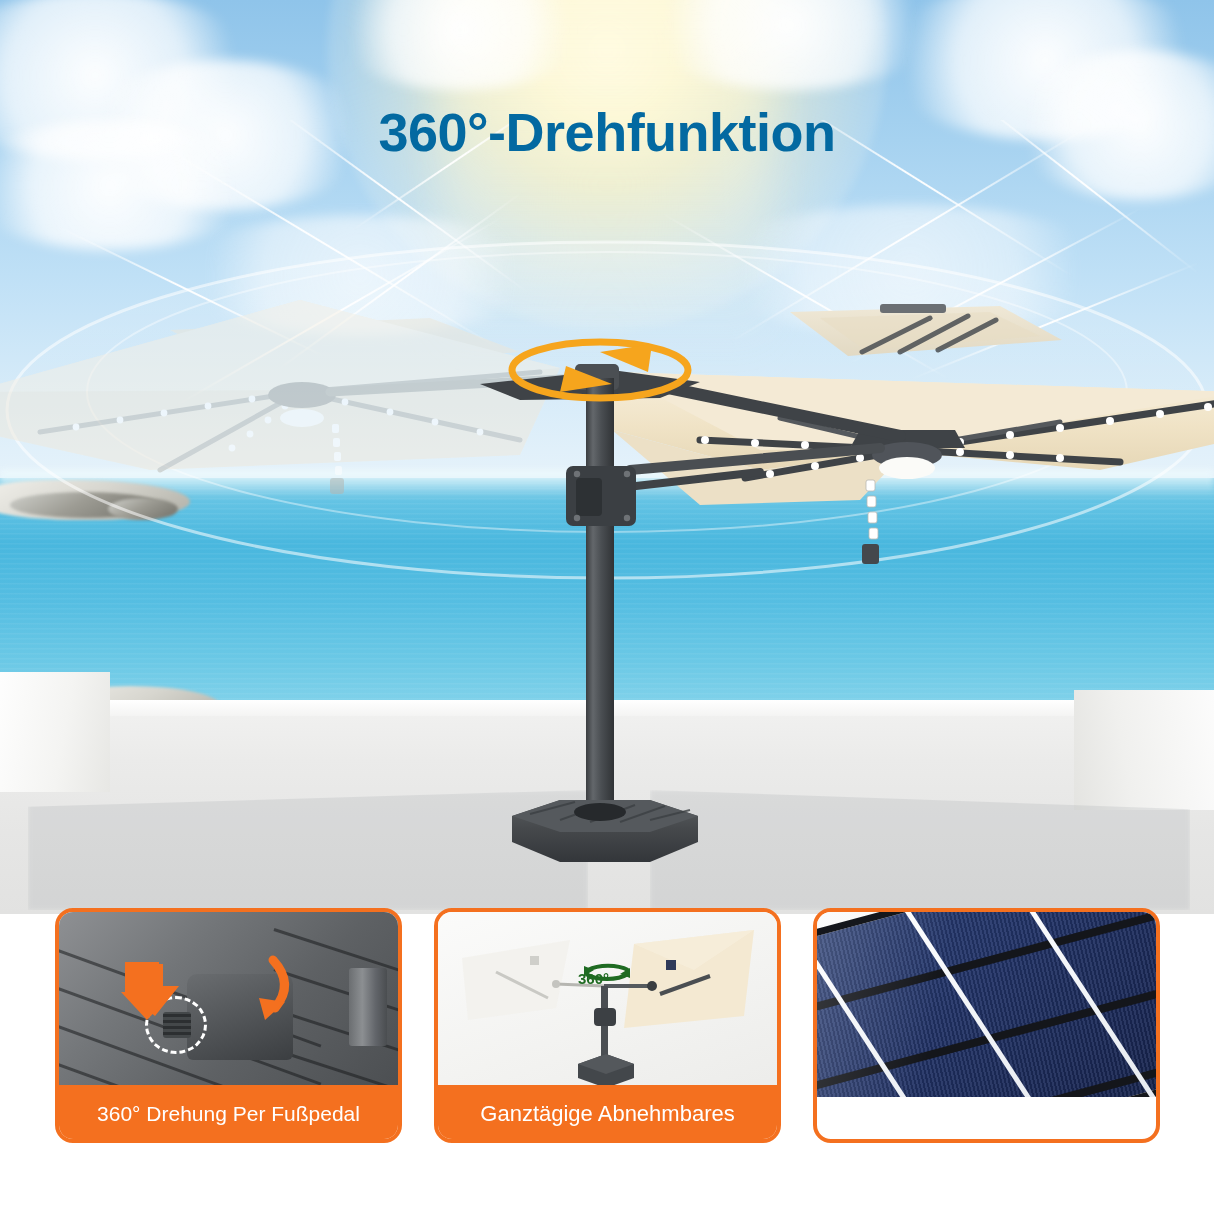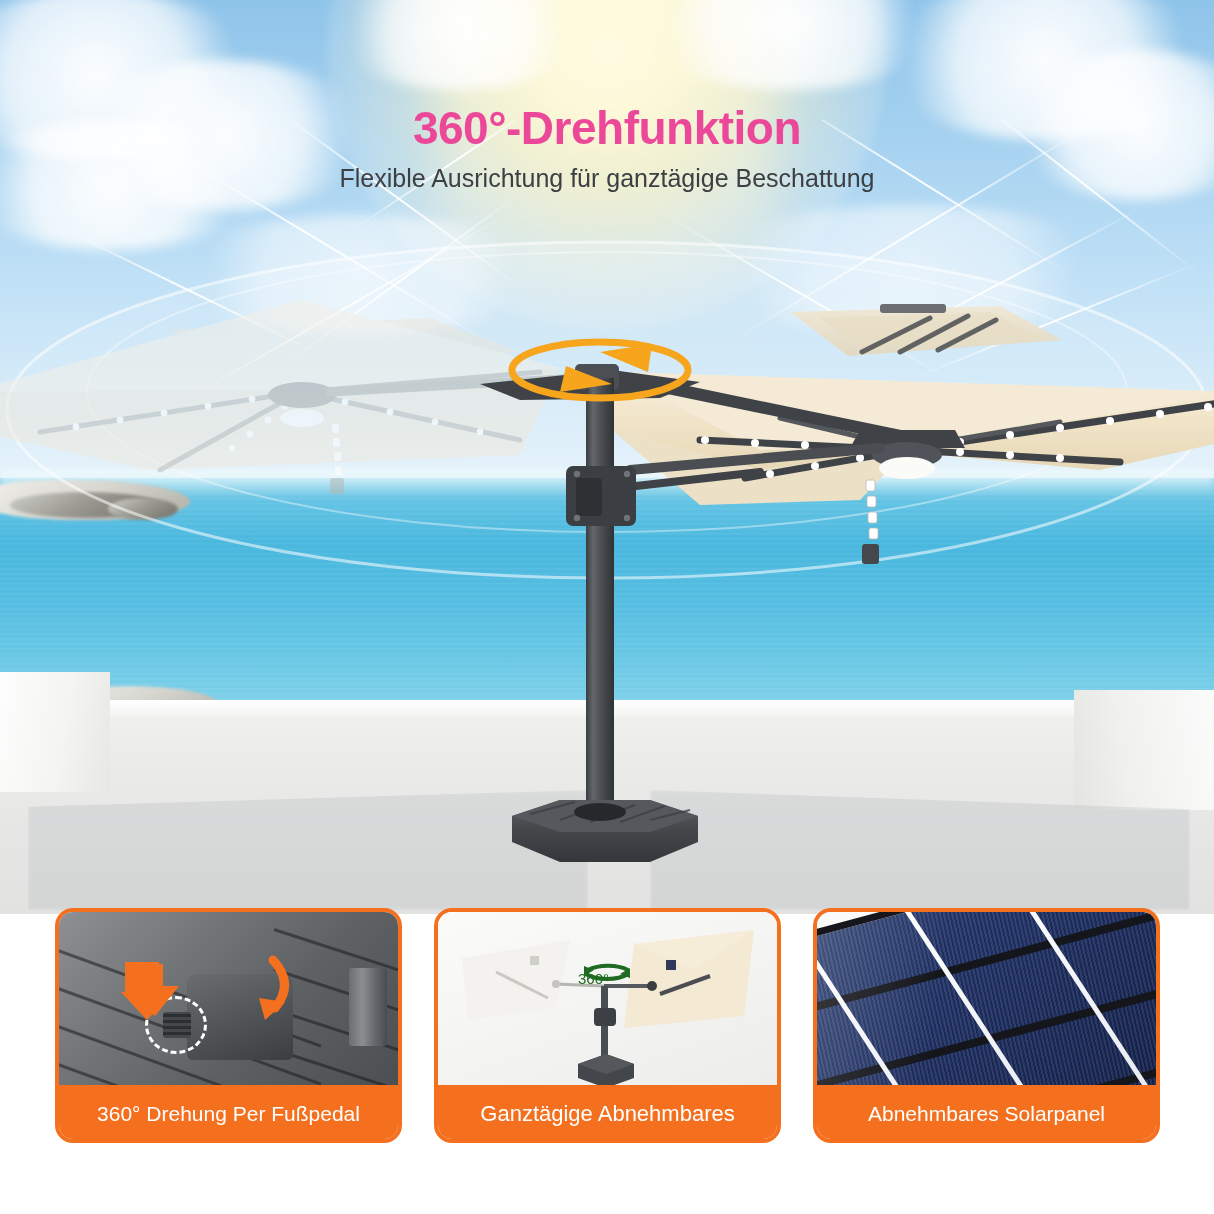--- a/index.html
+++ b/index.html
@@ -97,21 +97,21 @@
   .rays { position:absolute; left:0; top:120px; width:1214px; height:360px; overflow:hidden; pointer-events:none; }
   .ray {
     position:absolute; height:2px;
     background:linear-gradient(90deg, rgba(255,255,255,0) 0%, rgba(255,255,255,.95) 45%, rgba(255,255,255,.95) 55%, rgba(255,255,255,0) 100%);
     filter:blur(.6px);
   }
 
   
   .headline-wrap { position:absolute; left:0; top:104px; width:1214px; text-align:center; }
   .headline {
-    font-size:46px; font-weight:bold; color:#ec4899;
+    font-size:54px; font-weight:bold; color:#0369a1;
     letter-spacing:-.5px; line-height:1.05;
   }
   .subheadline {
     margin-top:12px; font-size:25px; color:#3d4043; font-weight:normal;
   }
 
   
   .uva-badge { position:absolute; left:524px; top:238px; width:166px; height:112px; }
   .uva-label {
     position:absolute; left:0; top:38px; width:166px; text-align:center;
@@ -171,21 +171,21 @@
   }
   .dash-circle {
     position:absolute; left:86px; top:84px; width:62px; height:58px;
     border:3px dashed #ffffff; border-radius:50%;
   }
 
   
   .t2-bg { position:absolute; inset:0; background:linear-gradient(160deg,#fbfbfa 0%,#f3f3f1 55%,#ececea 100%); }
   .deg-badge {
     position:absolute; left:140px; top:58px;
-    font-size:15px; font-weight:normal; color:#1f6b22;
+    font-size:15px; font-weight:bold; color:#1f6b22;
   }
 
   
   .solar {
     position:absolute; left:-34px; top:-26px; width:420px; height:250px;
     transform:rotate(-15deg);
     background:
       repeating-linear-gradient(92deg, rgba(255,255,255,.07) 0 2px, rgba(0,0,0,.12) 2px 4px),
       linear-gradient(150deg,#2b3f75 0%,#23356a 35%,#1b2a59 70%,#16224a 100%);
     border:7px solid #15171c;
@@ -433,21 +433,20 @@
       <ellipse cx="600" cy="370" rx="88" ry="28" fill="none" stroke="#f6a51d" stroke-width="7"></ellipse>
 
       <path d="M652 344 L600 352 L648 372 Z" fill="#f6a51d"></path>
 
       <path d="M560 392 L612 384 L566 366 Z" fill="#f6a51d"></path>
     </g>
   </svg>
 
   <div class="headline-wrap">
     <div class="headline">360°-Drehfunktion</div>
-    <div class="subheadline">Flexible Ausrichtung für ganztägige Beschattung</div>
   </div>
 
 
   <div class="cards">
 
     <div class="card card-1">
       <div class="card-photo">
         <div class="deck"></div>
         <div class="deck-line" style="left:-20px; top:30px;  width:300px; transform:rotate(20deg);"></div>
         <div class="deck-line" style="left:-20px; top:68px;  width:300px; transform:rotate(20deg);"></div>
@@ -521,19 +520,18 @@
         <div class="solar">
           <div class="solar-gap" style="top:64px;"></div>
           <div class="solar-gap" style="top:140px;"></div>
           <div class="solar-gap" style="top:216px;"></div>
           <div class="busbar" style="left:76px;"></div>
           <div class="busbar" style="left:186px;"></div>
           <div class="busbar" style="left:296px;"></div>
           <div class="solar-glare"></div>
         </div>
       </div>
-      <div class="card-caption c3">Abnehmbares Solarpanel</div>
     </div>
 
   </div>
 
   <div class="bottom-fill"></div>
 </div>
 
 </body></html>

